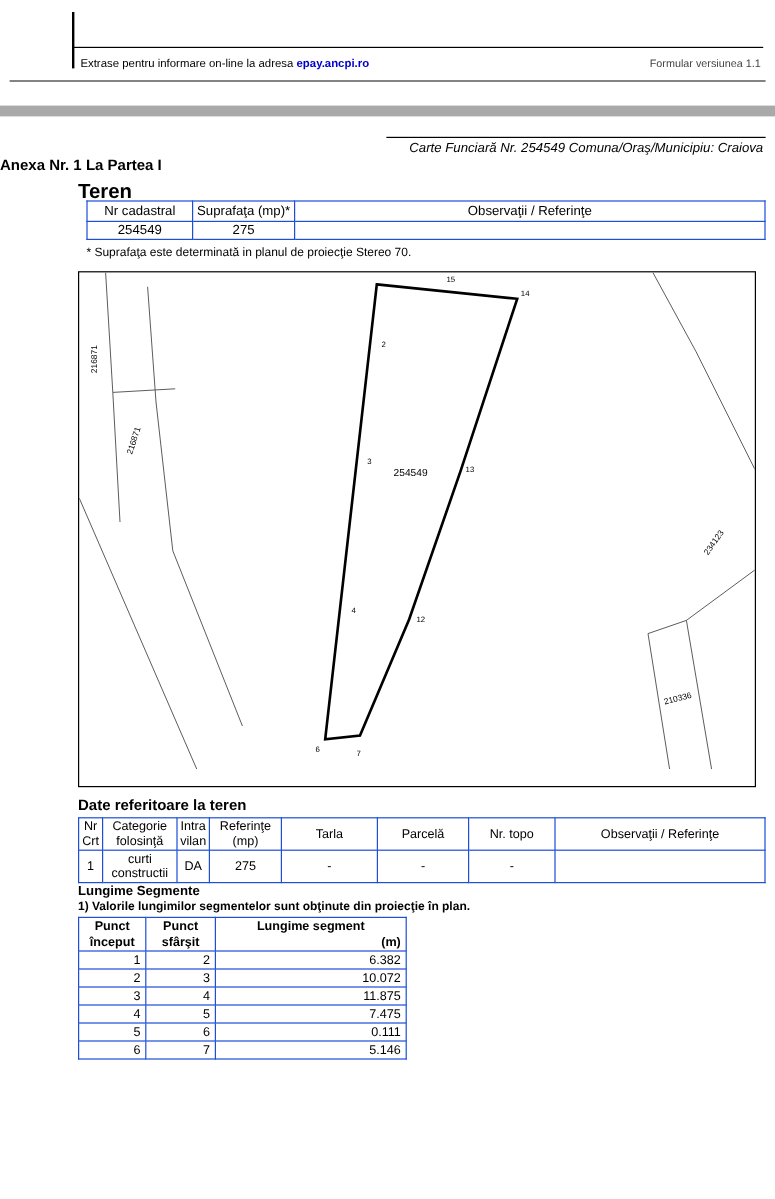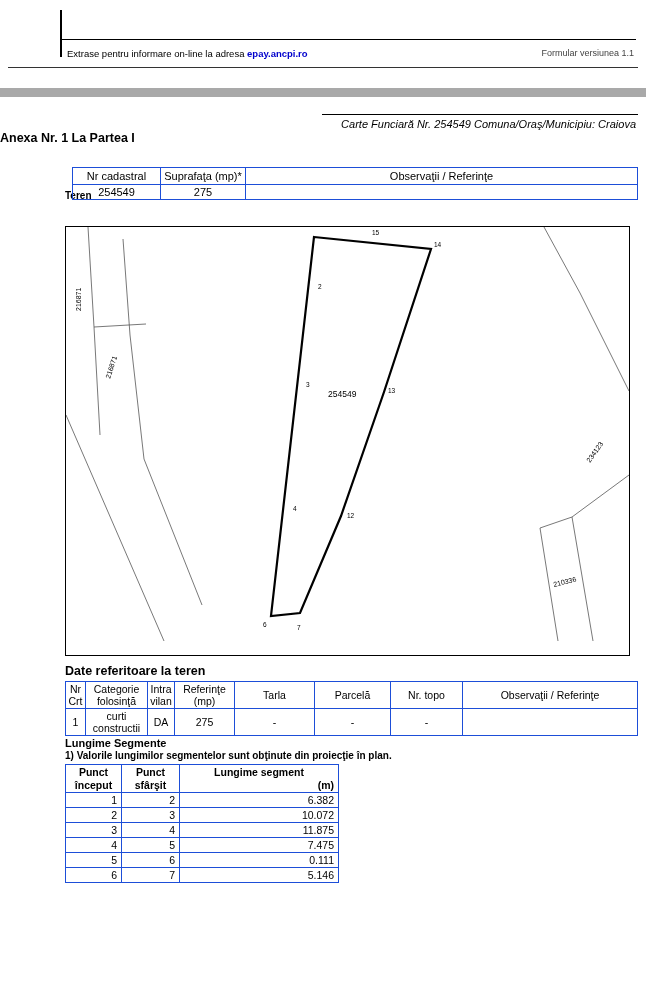--- a/index.html
+++ b/index.html
@@ -16,21 +16,21 @@
   .online-row { position:absolute; top:48px; left:67px; right:12px; display:flex; justify-content:space-between; font-size:9.5px; }
   .online-row .link { color:#0000cc; font-weight:bold; text-decoration:none; }
   .form-version { color:#444; font-size:9px; }
   .hr2 { position:absolute; top:67px; left:8px; right:8px; height:1px; background:#333; }
   .page-band { position:absolute; top:88px; left:0; width:646px; height:9px; background:#a9a9a9; }
 
   
   .cf-rule { position:absolute; top:114px; left:322px; right:8px; height:1px; background:#000; }
   .cf-header { position:absolute; top:118px; right:10px; font-style:italic; font-size:11px; }
   .annex-title { position:absolute; top:131px; left:0; width:646px; font-weight:bold; font-size:12.5px; }
-  .teren-heading { position:absolute; top:150px; left:65px; font-weight:bold; font-size:10px;margin-top:40px; }
+  .teren-heading { position:absolute; top:150px; left:65px; font-weight:bold; font-size:17px; }
 
   table { border-collapse:collapse; table-layout:fixed; }
   td, th { border:1px solid #1d4ed8; overflow:hidden; }
 
   .teren-table { position:absolute; top:167px; left:72px; width:566px; font-size:11px; }
   .teren-table th { font-weight:normal; height:17px; text-align:center; padding:1px 3px; }
   .teren-table td { height:15px; text-align:center; padding:1px 3px; }
 
   .surface-footnote { position:absolute; top:205px; left:72px; font-size:10px; }
 
@@ -84,20 +84,21 @@
       <th>Observaţii / Referinţe</th>
     </tr>
     <tr>
       <td>254549</td>
       <td>275</td>
       <td></td>
     </tr>
   </tbody>
     </table>
 
+  <div class="surface-footnote">* Suprafaţa este determinată in planul de proiecţie Stereo 70.</div>
 
   <div class="map-box">
     <svg width="563" height="414" viewBox="0 0 563 414">
       <g stroke="#555" stroke-width="0.8" fill="none">
         <path d="M22,0 L28,100 L80,97"></path>
         <path d="M57,12 L64,108 L78,232"></path>
         <path d="M28,100 L34,208"></path>
         <path d="M0,188 L98,414"></path>
         <path d="M78,232 L136,378"></path>
         <path d="M478,0 L514,66 L563,164"></path>

